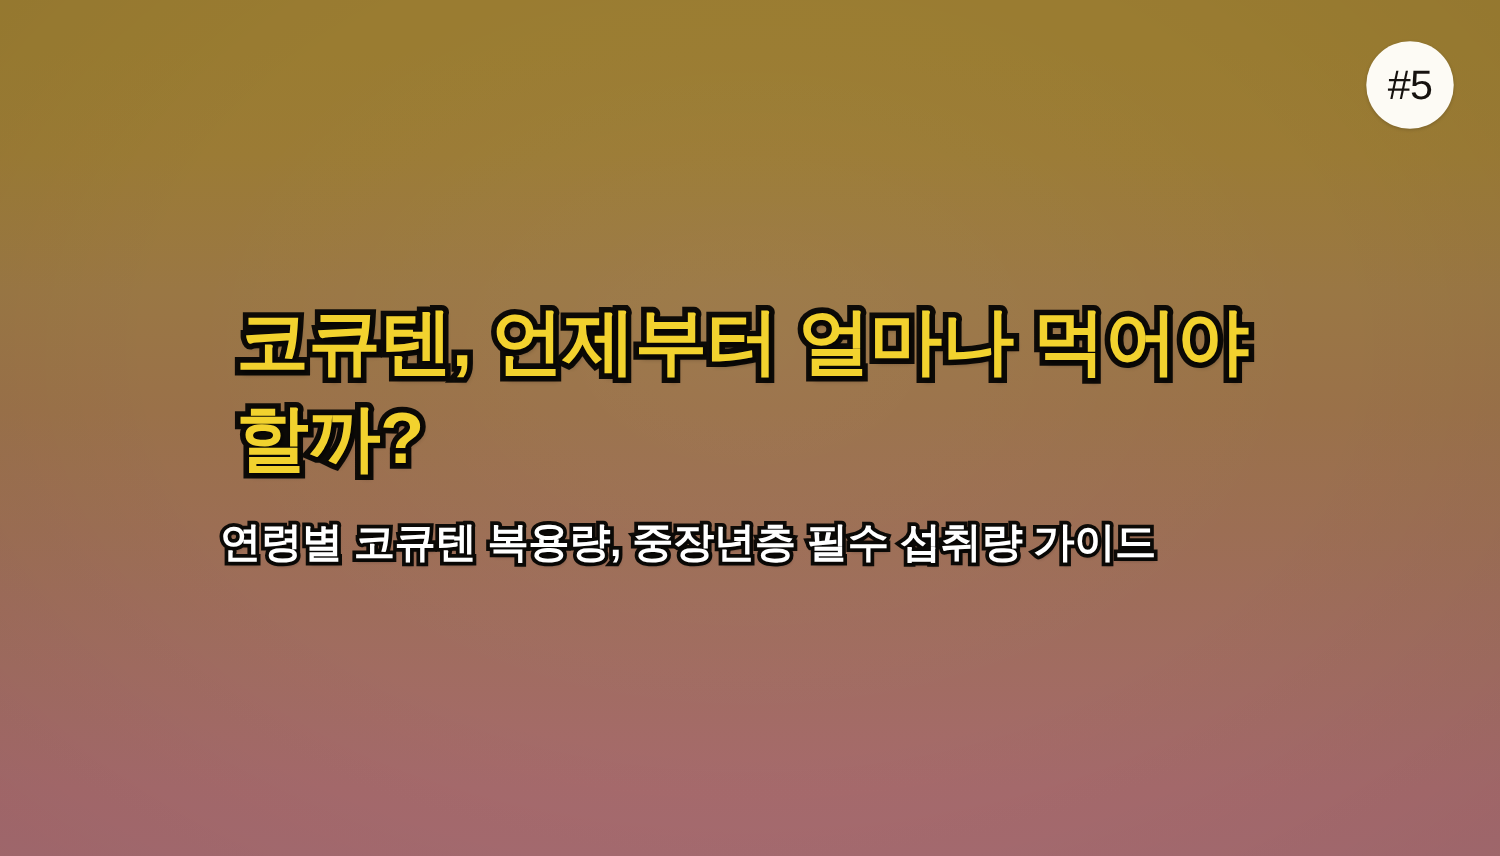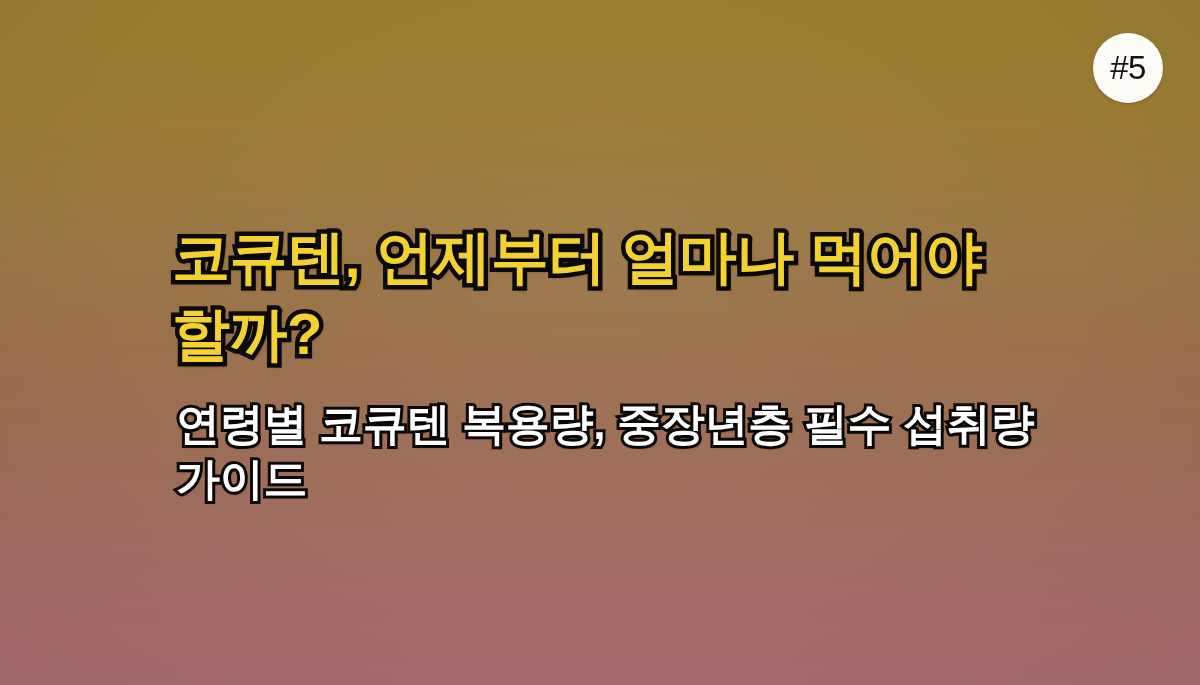--- a/index.html
+++ b/index.html
@@ -66,42 +66,42 @@
   
   .textblock {
     position: absolute;
     left: 172px;
     top: 218px;
     width: 940px;
     z-index: 4;
   }
 
   .title {
-    margin: 0;
+    margin: 17px;
     font-family: "Liberation Sans", sans-serif;
     font-weight: 700;
     font-size: 58px;
     line-height: 1.33;
     color: #f2d22e;
     letter-spacing: -0.5px;
     word-break: keep-all;
     
     -webkit-text-stroke: 9px #0d0b08;
     paint-order: stroke fill;
     text-shadow:
       0 0 2px rgba(0,0,0,0.55),
       2px 3px 4px rgba(0,0,0,0.45);
     filter: blur(0.35px);
   }
 
   .subtitle {
     margin: 24px 0 0 4px;
     font-family: "Liberation Sans", sans-serif;
     font-weight: 700;
-    font-size: 44px;
+    font-size: 33px;
     line-height: 1.25;
     color: #ffffff;
     letter-spacing: -0.3px;
     word-break: keep-all;
     -webkit-text-stroke: 6px #0d0b08;
     paint-order: stroke fill;
     text-shadow:
       0 0 1.5px rgba(0,0,0,0.5),
       1px 2px 3px rgba(0,0,0,0.4);
     filter: blur(0.3px);

